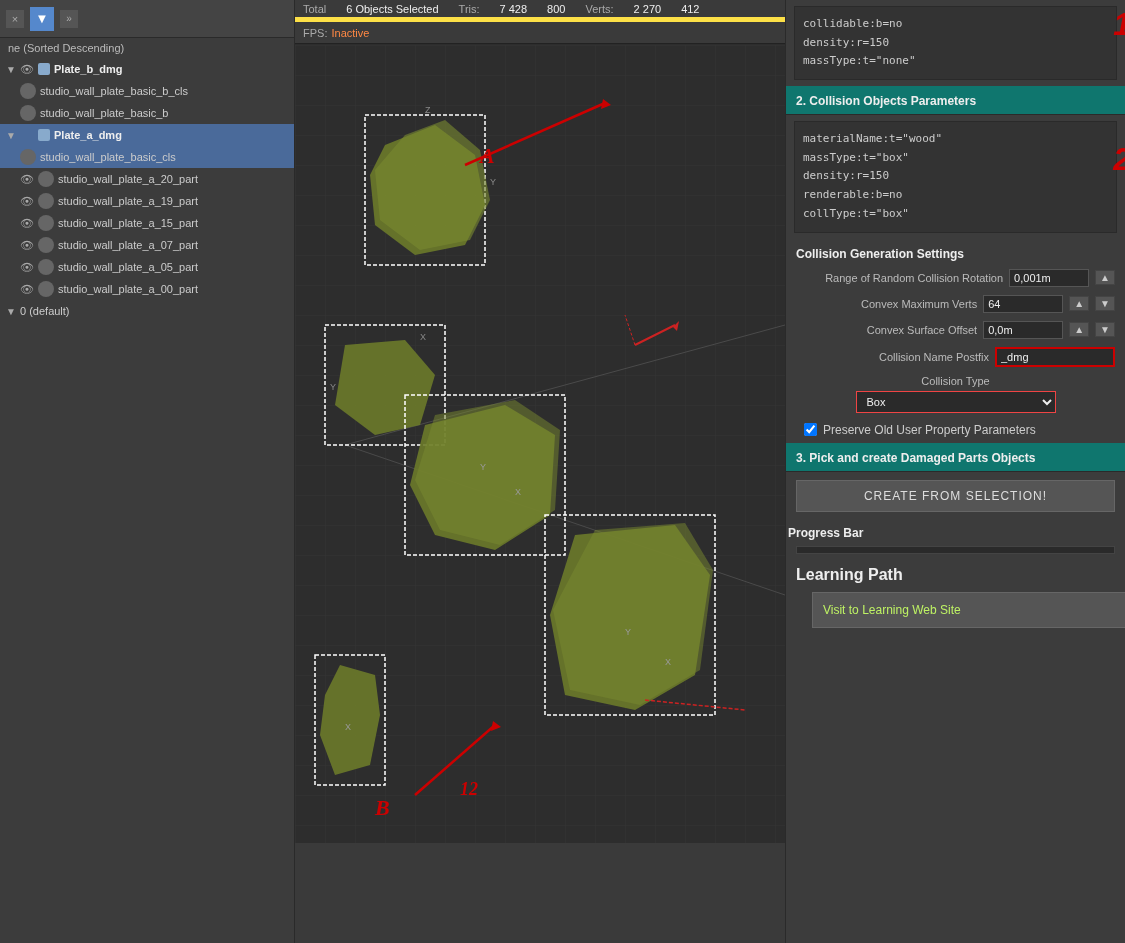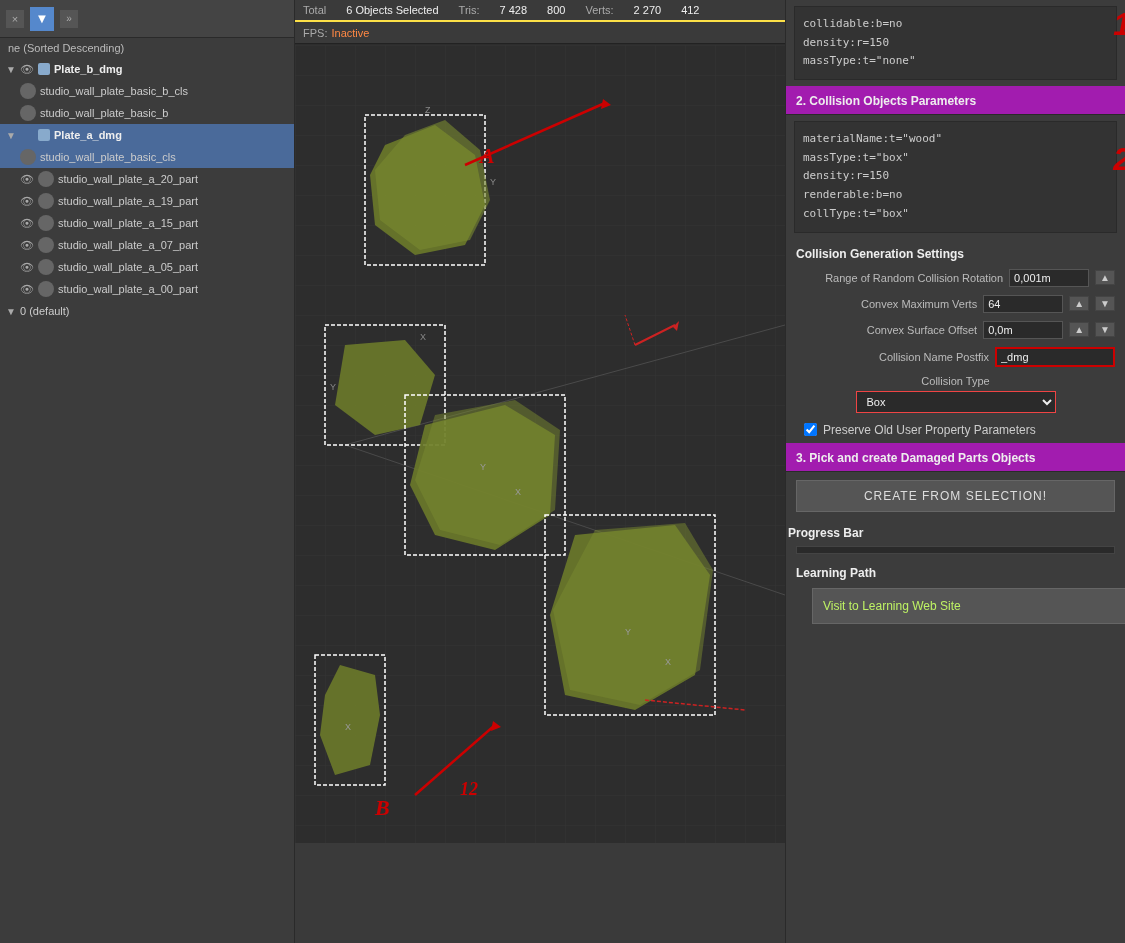--- a/index.html
+++ b/index.html
@@ -131,21 +131,21 @@
 
     .viewport-header {
       height: 22px;
       background: #3a3a3a;
       display: flex;
       align-items: center;
       padding: 0 8px;
       gap: 20px;
       font-size: 11px;
       color: #bbb;
-      border-bottom: 2px solid #fde047;
+      border-bottom: 5px solid #fde047;
     }
 
     .viewport-header span { color: #eee; }
     .viewport-header .label { color: #aaa; }
 
     .fps-bar {
       height: 22px;
       background: #3a3a3a;
       display: flex;
       align-items: center;
@@ -182,21 +182,21 @@
       border-left: 1px solid #2a2a2a;
       overflow-y: auto;
     }
 
     .section-header {
       font-size: 12px;
       font-weight: bold;
       color: #eee;
       padding: 8px 10px 6px;
       border-bottom: 1px solid #2a2a2a;
-      background: #a21caf;
+      background: #0f766e;
     }
 
     .properties-box {
       background: #333;
       margin: 6px 8px;
       padding: 8px;
       font-size: 11px;
       color: #ccc;
       line-height: 1.7;
       font-family: monospace;
@@ -298,21 +298,21 @@
     }
 
     .progress-bar-container {
       height: 8px;
       background: #2a2a2a;
       margin: 4px 10px;
       border: 1px solid #444;
     }
 
     .learning-path-label {
-      font-size: 12px;
+      font-size: 16px;
       font-weight: bold;
       color: #eee;
       padding: 8px 10px 4px;
     }
 
     .visit-btn {
       display: block;
       width: calc(100% - 20px);
       margin: 4px 26px;
       padding: 10px;

